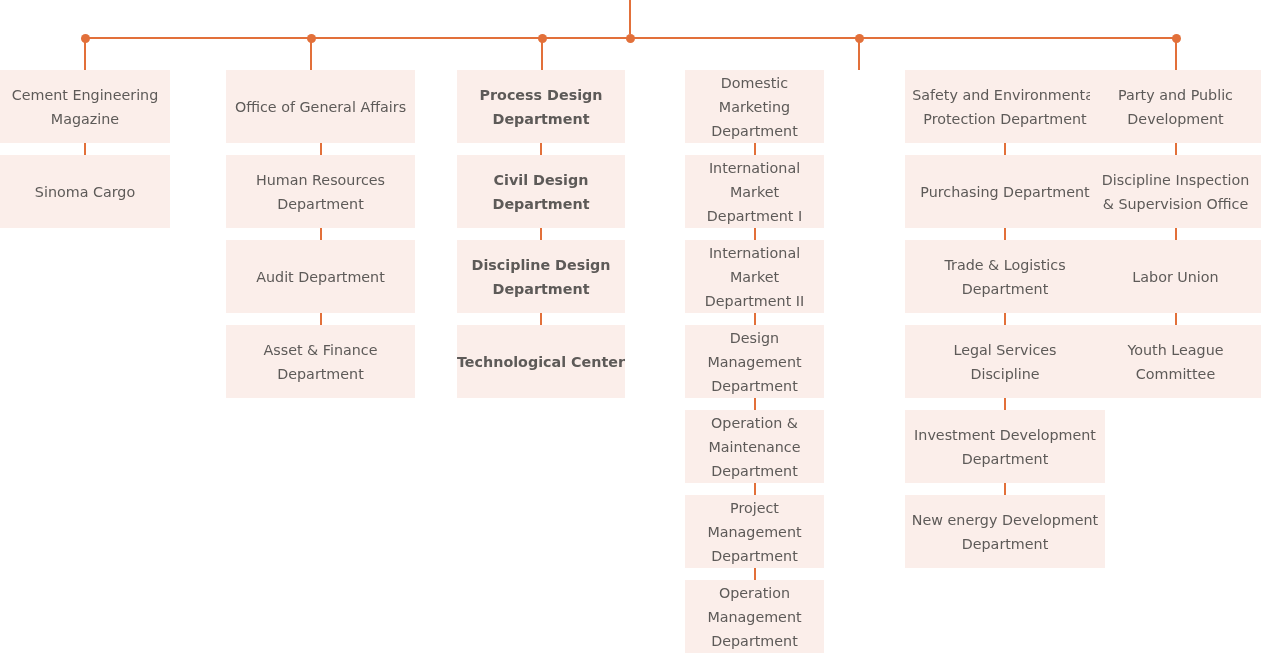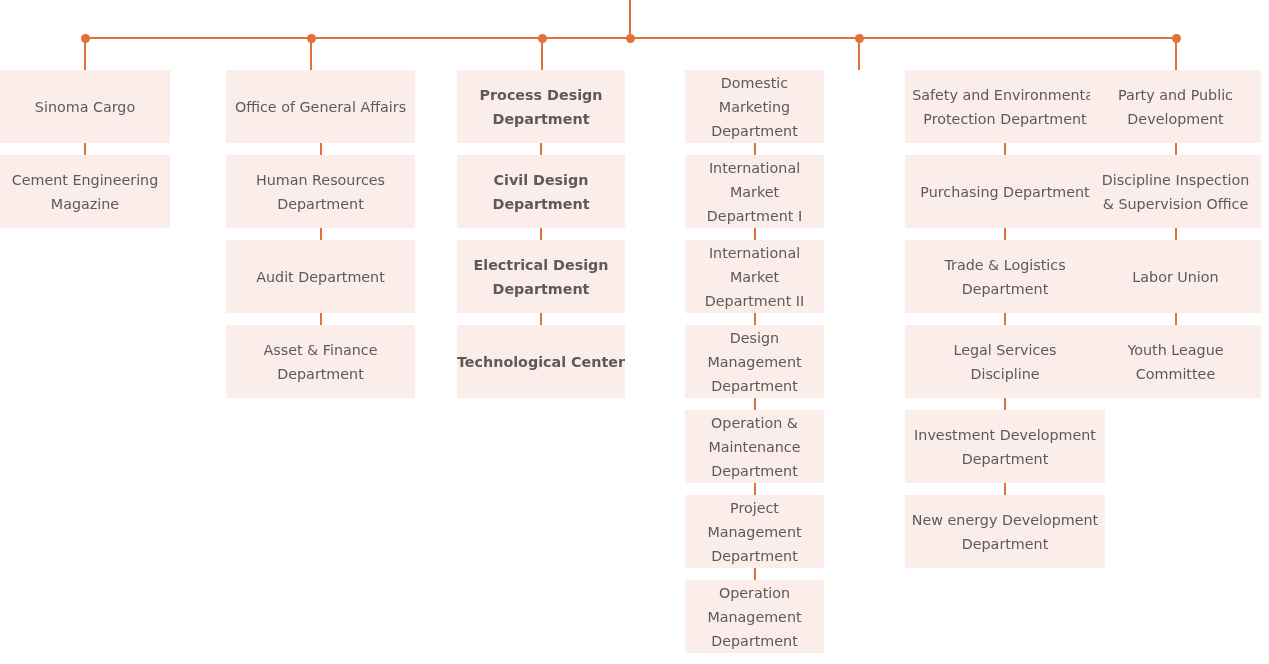--- a/index.html
+++ b/index.html
@@ -98,26 +98,26 @@
       <div class="rail-dot" style="left: 625.5px; top: 33.5px;"></div>
       <div class="rail-dot" style="left: 854.5px; top: 33.5px;"></div>
       <div class="rail-v" style="left: 858px; top: 42px; height: 28px;"></div>
       <div class="rail-dot" style="left: 1171.5px; top: 33.5px;"></div>
       <div class="rail-v" style="left: 1175px; top: 42px; height: 28px;"></div>
     </div>
 
   <div id="columns-layer">
       <div class="col" style="left: 0px; width: 170px;">
         <div class="node">
-          <span class="node-label">Sinoma Cargo</span>
-        </div>
-        <div class="node">
           <span class="node-label">Cement Engineering
 Magazine</span>
         </div>
+        <div class="node">
+          <span class="node-label">Sinoma Cargo</span>
+        </div>
       </div>
       <div class="col" style="left: 226px; width: 189px;">
         <div class="node">
           <span class="node-label">Office of General Affairs</span>
         </div>
         <div class="node">
           <span class="node-label">Human Resources
 Department</span>
         </div>
         <div class="node">
@@ -130,21 +130,21 @@
       </div>
       <div class="col" style="left: 457px; width: 168px; font-weight: bold;">
         <div class="node">
           <span class="node-label">Process Design
 Department</span>
         </div>
         <div class="node">
           <span class="node-label">Civil Design Department</span>
         </div>
         <div class="node">
-          <span class="node-label">Electrical Design
+          <span class="node-label">Discipline Design
 Department</span>
         </div>
         <div class="node">
           <span class="node-label">Technological Center</span>
         </div>
       </div>
       <div class="col" style="left: 685px; width: 139px;">
         <div class="node">
           <span class="node-label">Domestic Marketing
 Department</span>

